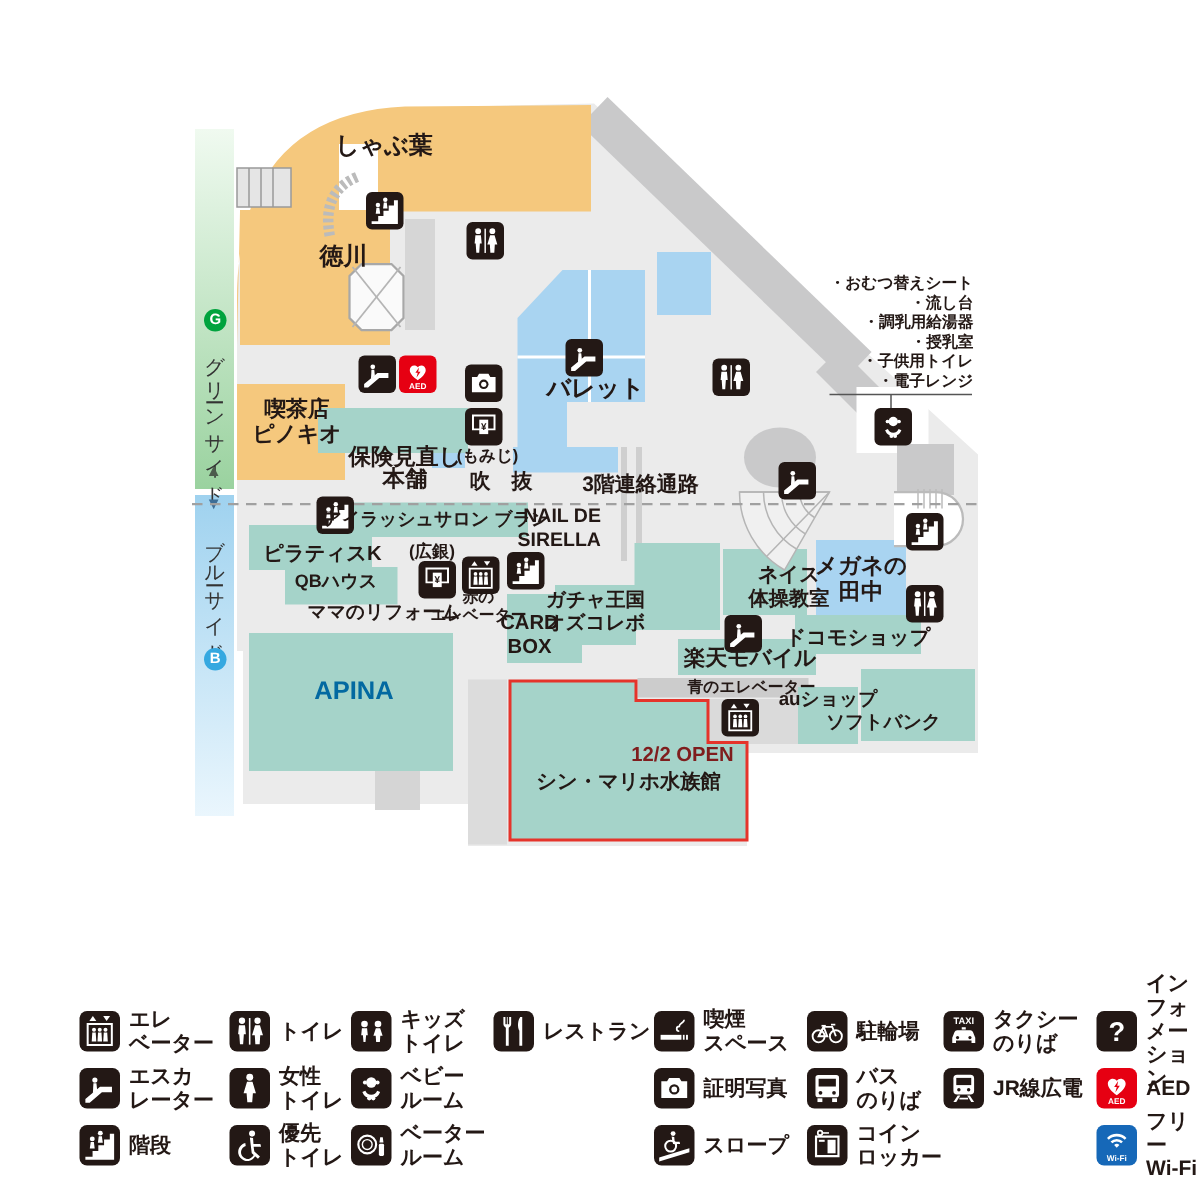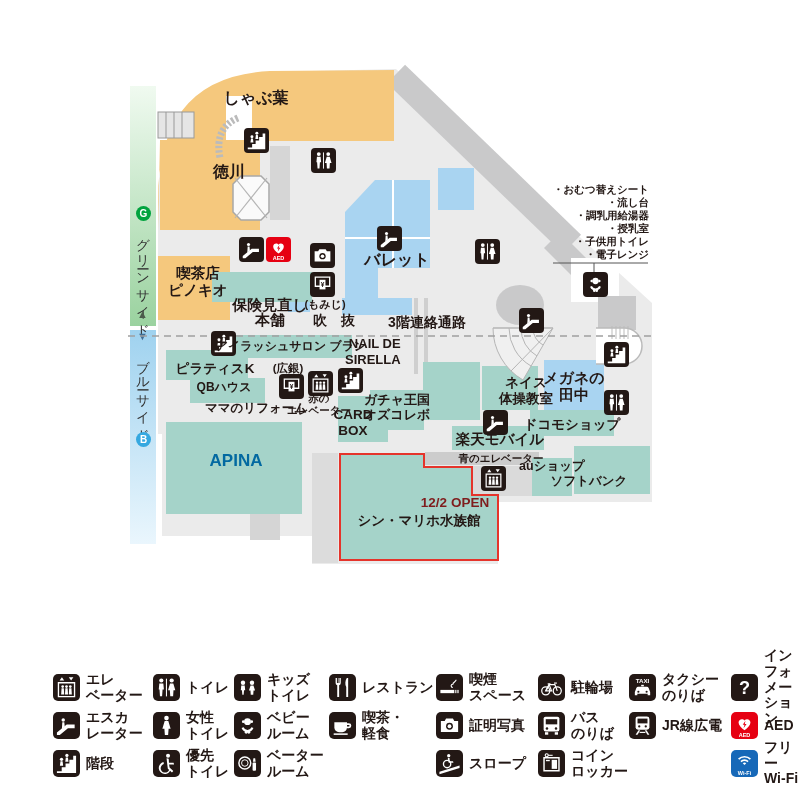--- a/index.html
+++ b/index.html
@@ -521,29 +521,20 @@
   </div>
   <div class="lcol" style="left:292px">
     <div class="li">
         <span class="ic">
           <svg viewBox="0 0 24 24">
             <use href="#s-rest"></use>
           </svg>
         </span>
         <span class="lt">レストラン</span>
       </div>
-    <div class="li">
-        <span class="ic">
-          <svg viewBox="0 0 24 24">
-            <use href="#s-cafe"></use>
-          </svg>
-        </span>
-        <span class="lt">喫茶・
-軽食</span>
-      </div>
   </div>
   <div class="lcol" style="left:399px">
     <div class="li">
         <span class="ic">
           <svg viewBox="0 0 24 24">
             <use href="#s-smoke"></use>
           </svg>
         </span>
         <span class="lt">喫煙
 スペース</span>

